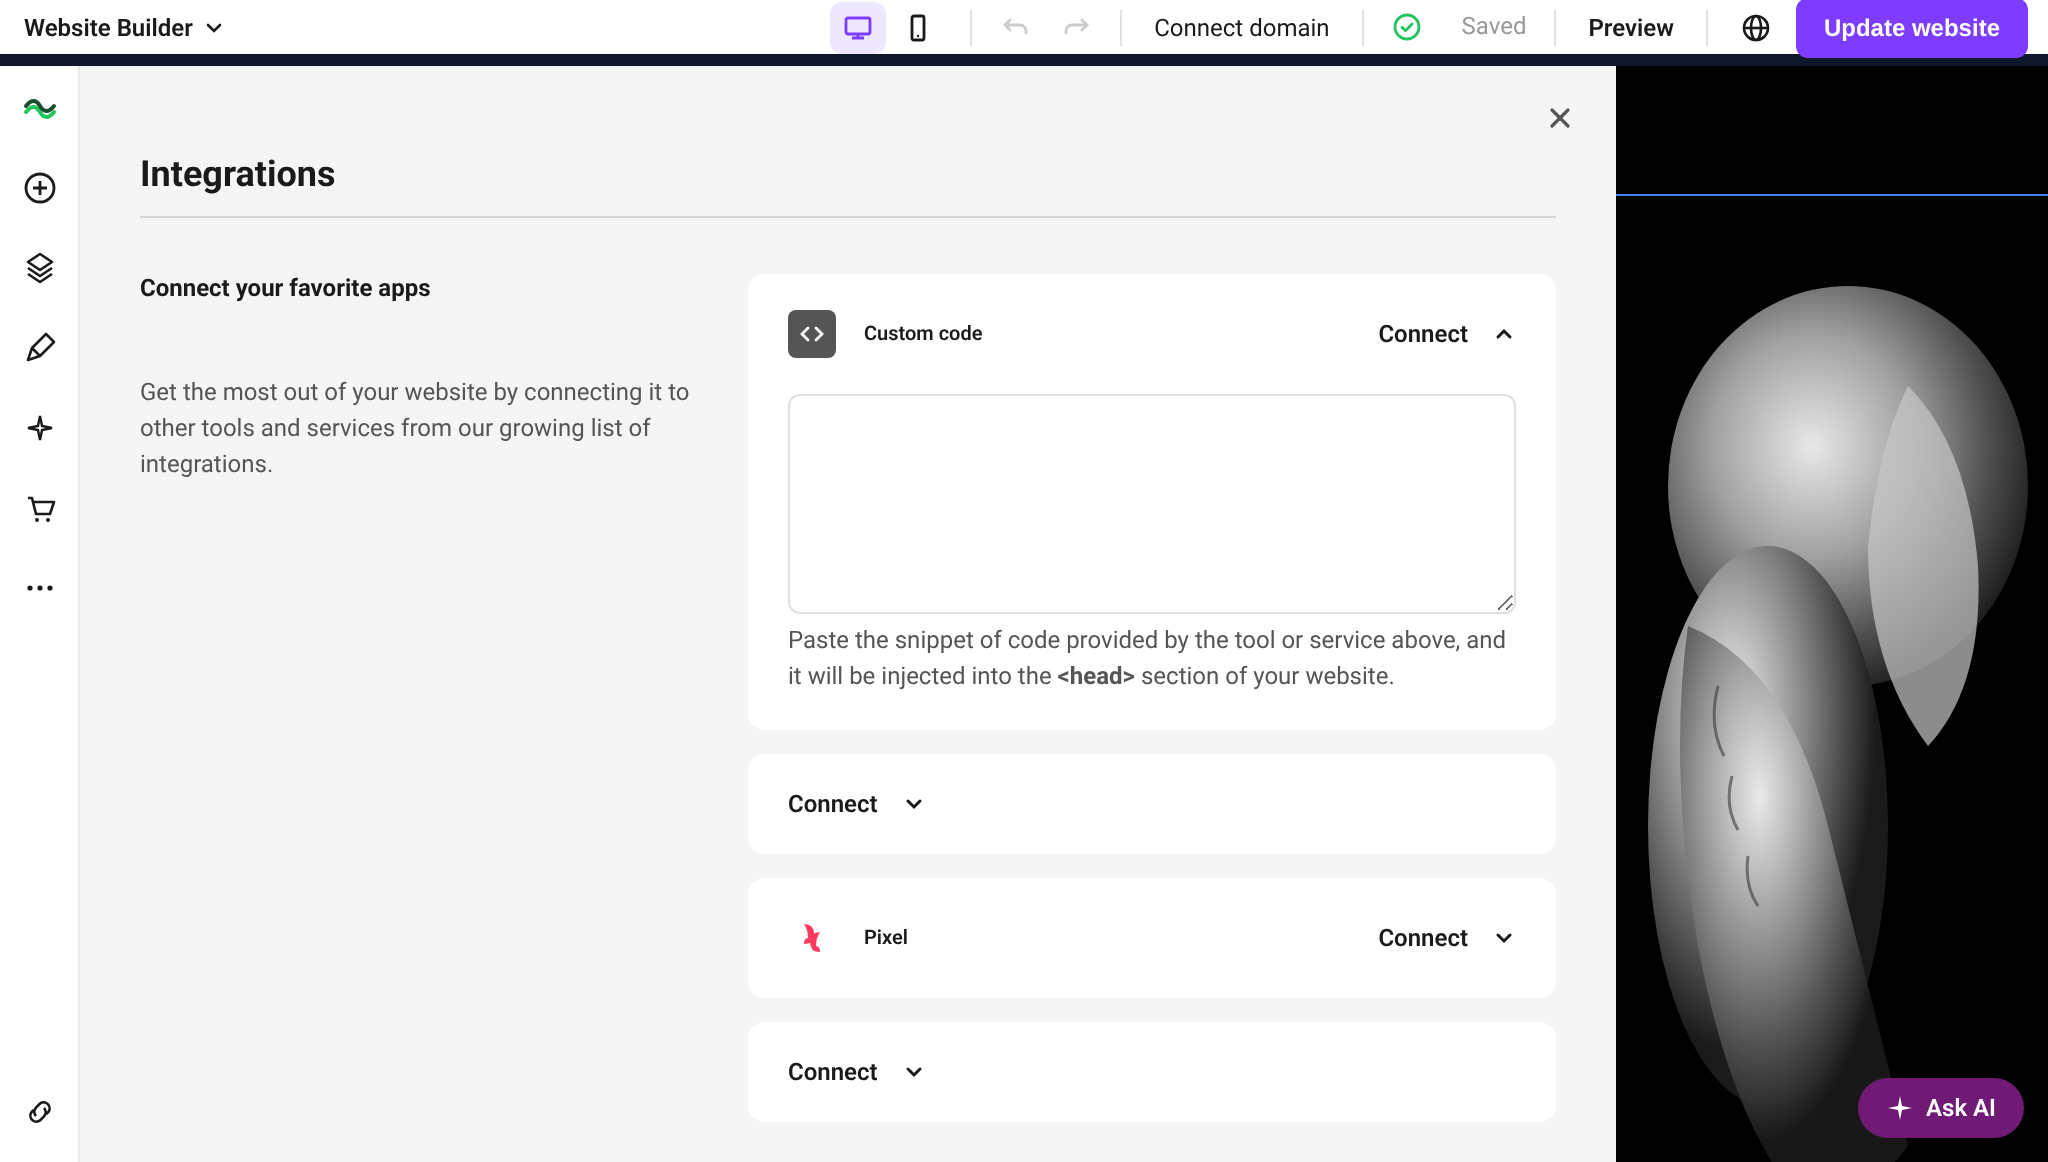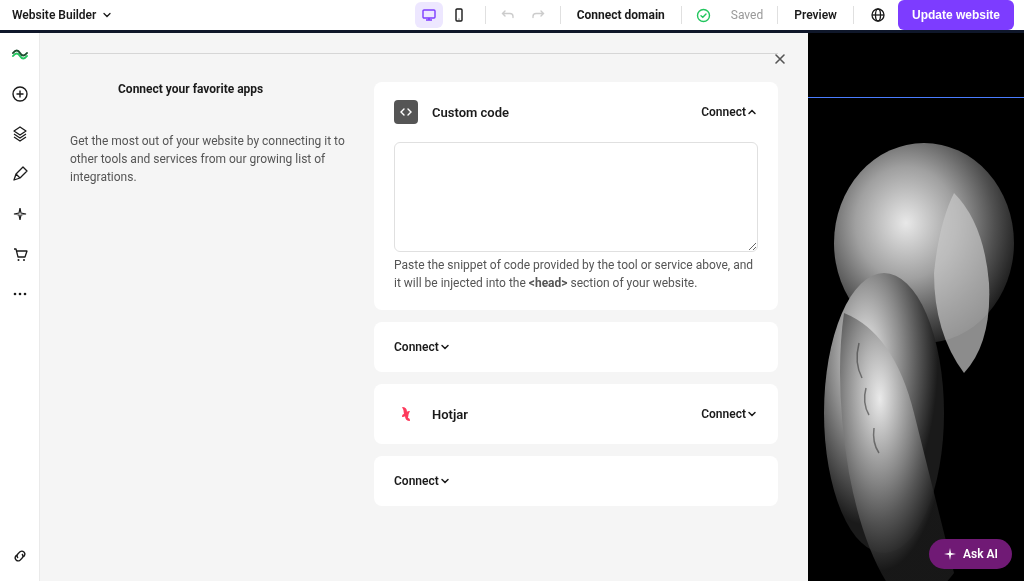--- a/index.html
+++ b/index.html
@@ -1,28 +1,28 @@
 <!DOCTYPE html>
 <html><head>
   <meta charset="utf-8">
   <style>
     * { box-sizing: border-box; margin: 0; padding: 0; }
     body { font-family: -apple-system, BlinkMacSystemFont, 'Segoe UI', Roboto, sans-serif; background: #fff; width: 1024px; height: 581px; overflow: hidden; position: relative; }
     
     
-    .header { height: 33px; display: flex; align-items: center; justify-content: space-between; padding: 0 10px; border-bottom: 3px solid #0f172a; background: #fff; }
+    .header { height: 33px; display: flex; align-items: center; justify-content: space-between; padding: 0 10px; border-bottom: 6px solid #0f172a; background: #fff; }
     .header-left { display: flex; align-items: center; gap: 6px; }
     .dropdown-btn { display: flex; align-items: center; gap: 6px; font-size: 12px; font-weight: 600; color: #1a1a1a; cursor: pointer; padding: 4px 2px; }
     .header-right { display: flex; align-items: center; gap: 6px; }
     .view-toggle { display: flex; gap: 2px; padding: 2px; }
     .view-btn { width: 28px; height: 26px; display: flex; align-items: center; justify-content: center; border-radius: 6px; cursor: pointer; }
     .view-btn.active { background: #ede7ff; }
     .divider-v { width: 1px; height: 18px; background: #e0e0e0; margin: 0 4px; }
     .history-btn { width: 24px; height: 24px; display: flex; align-items: center; justify-content: center; cursor: pointer; color: #bbb; }
-    .connect-domain { font-size: 12px; font-weight: 700; color: #1a1a1a; cursor: pointer; padding: 0 6px; }
+    .connect-domain { font-size: 12px; font-weight: 400; color: #1a1a1a; cursor: pointer; padding: 0 6px; }
     .saved-wrap { display: flex; align-items: flex-start; gap: 20px; padding: 0 4px; }
     .saved-text { font-size: 12px; color: #999; }
     .preview-text { font-size: 12px; font-weight: 600; color: #1a1a1a; cursor: pointer; padding: 0 6px; }
     .globe-btn { width: 28px; height: 28px; display: flex; align-items: center; justify-content: center; cursor: pointer; }
     .update-btn { background: #7d3cff; color: #ffffff; font-size: 12px; font-weight: 600; padding: 8px 14px; border-radius: 6px; cursor: pointer; border: none; }
     
     
     .body-wrap { display: flex; height: calc(581px - 33px); }
     
     
@@ -30,32 +30,32 @@
     .side-icon { width: 22px; height: 22px; display: flex; align-items: center; justify-content: center; cursor: pointer; color: #1a1a1a; }
     .side-bottom { position: absolute; bottom: 14px; left: 0; right: 0; display: flex; flex-direction: column; align-items: center; gap: 14px; }
     
     
     .panel { flex: 1; background: #f5f5f5; position: relative; padding: 20px 30px; overflow-y: auto; max-width: 768px; }
     .close-x { position: absolute; top: 14px; right: 16px; width: 24px; height: 24px; display: flex; align-items: center; justify-content: center; cursor: pointer; color: #555; font-size: 16px; }
     .panel-title { font-size: 18px; font-weight: 700; color: #1a1a1a; margin-top: 24px; margin-bottom: 10px; }
     .panel-hr { border: none; border-top: 1px solid #d6d6d6; margin-bottom: 28px; }
     .panel-cols { display: flex; gap: 24px; }
     .panel-left { width: 280px; flex-shrink: 0; }
-    .left-heading { font-size: 12px; font-weight: 700; color: #1a1a1a; margin-bottom: 8px; margin-left: 48px; }
+    .left-heading { font-size: 12px; font-weight: 700; color: #1a1a1a; margin-bottom: 8px; }
     .left-desc { font-size: 12px; color: #555; line-height: 1.5; margin-top: 36px; }
     .panel-right { flex: 1; display: flex; flex-direction: column; gap: 12px; }
     
     
     .card { background: #fff; border-radius: 8px; padding: 18px 20px; }
     .card-header { display: flex; align-items: center; justify-content: space-between; cursor: pointer; }
     .card-left { display: flex; align-items: center; gap: 14px; }
     .card-icon { width: 24px; height: 24px; border-radius: 4px; display: flex; align-items: center; justify-content: center; font-size: 12px; flex-shrink: 0; }
     .card-icon.code { background: #555; color: #fff; }
-    .card-title { font-size: 13px; font-weight: 600; color: #1a1a1a; }
-    .card-right { display: flex; align-items: center; }
+    .card-title { font-size: 10px; font-weight: 600; color: #1a1a1a; }
+    .card-right { display: flex; align-items: center; gap: 12px; }
     .connect-label { font-size: 12px; font-weight: 600; color: #1a1a1a; }
     .chev { color: #1a1a1a; }
     .code-area { width: 100%; height: 110px; border: 1px solid #e0e0e0; border-radius: 6px; margin-top: 18px; resize: vertical; padding: 8px; font-family: monospace; font-size: 12px; }
     .code-hint { font-size: 12px; color: #555; line-height: 1.5; }
     
     
     .preview-area { width: 216px; background: #000; position: relative; overflow: hidden; }
     .preview-line { position: absolute; top: 64px; left: 0; right: 0; height: 1px; background: #4a7dff; }
     .preview-svg { position: absolute; right: 0; top: 100px; width: 220px; height: 500px; }
     
@@ -178,20 +178,21 @@
       </div>
     </div>
   </div>
 
   <div class="panel">
     <div class="close-x">
       <svg width="14" height="14" viewBox="0 0 14 14">
           <path d="M3 3 L11 11 M11 3 L3 11" stroke="#555" stroke-width="1.6" stroke-linecap="round"></path>
         </svg>
     </div>
+    <h1 class="panel-title">Integrations</h1>
     <hr class="panel-hr">
     <div class="panel-cols">
       <div class="panel-left">
         <div class="left-heading">Connect your favorite apps</div>
         <div class="left-desc">Get the most out of your website by connecting it to other tools and services from our growing list of integrations.</div>
       </div>
       <div class="panel-right">
 
         <div class="card">
           <div class="card-header">
@@ -229,21 +230,21 @@
 
         <div class="card">
           <div class="card-header">
             <div class="card-left">
               <div class="card-icon">
                 <svg width="20" height="20" viewBox="0 0 20 20">
                     <path d="M6 3 Q11 3 11 8 Q11 13 6 13 Q6 10 8 10 Q8 6 6 3 Z" fill="#fd3a5c"></path>
                     <path d="M14 7 Q9 7 9 12 Q9 17 14 17 Q14 14 12 14 Q12 10 14 7 Z" fill="#fd3a5c"></path>
                   </svg>
               </div>
-              <span class="card-title">Hotjar</span>
+              <span class="card-title">Pixel</span>
             </div>
             <div class="card-right">
               <span class="connect-label">Connect</span>
               <svg class="chev" width="12" height="12" viewBox="0 0 12 12">
                   <path d="M3 4.5 L6 7.5 L9 4.5" stroke="#1a1a1a" stroke-width="1.5" fill="none" stroke-linecap="round"></path>
                 </svg>
             </div>
           </div>
         </div>
 

